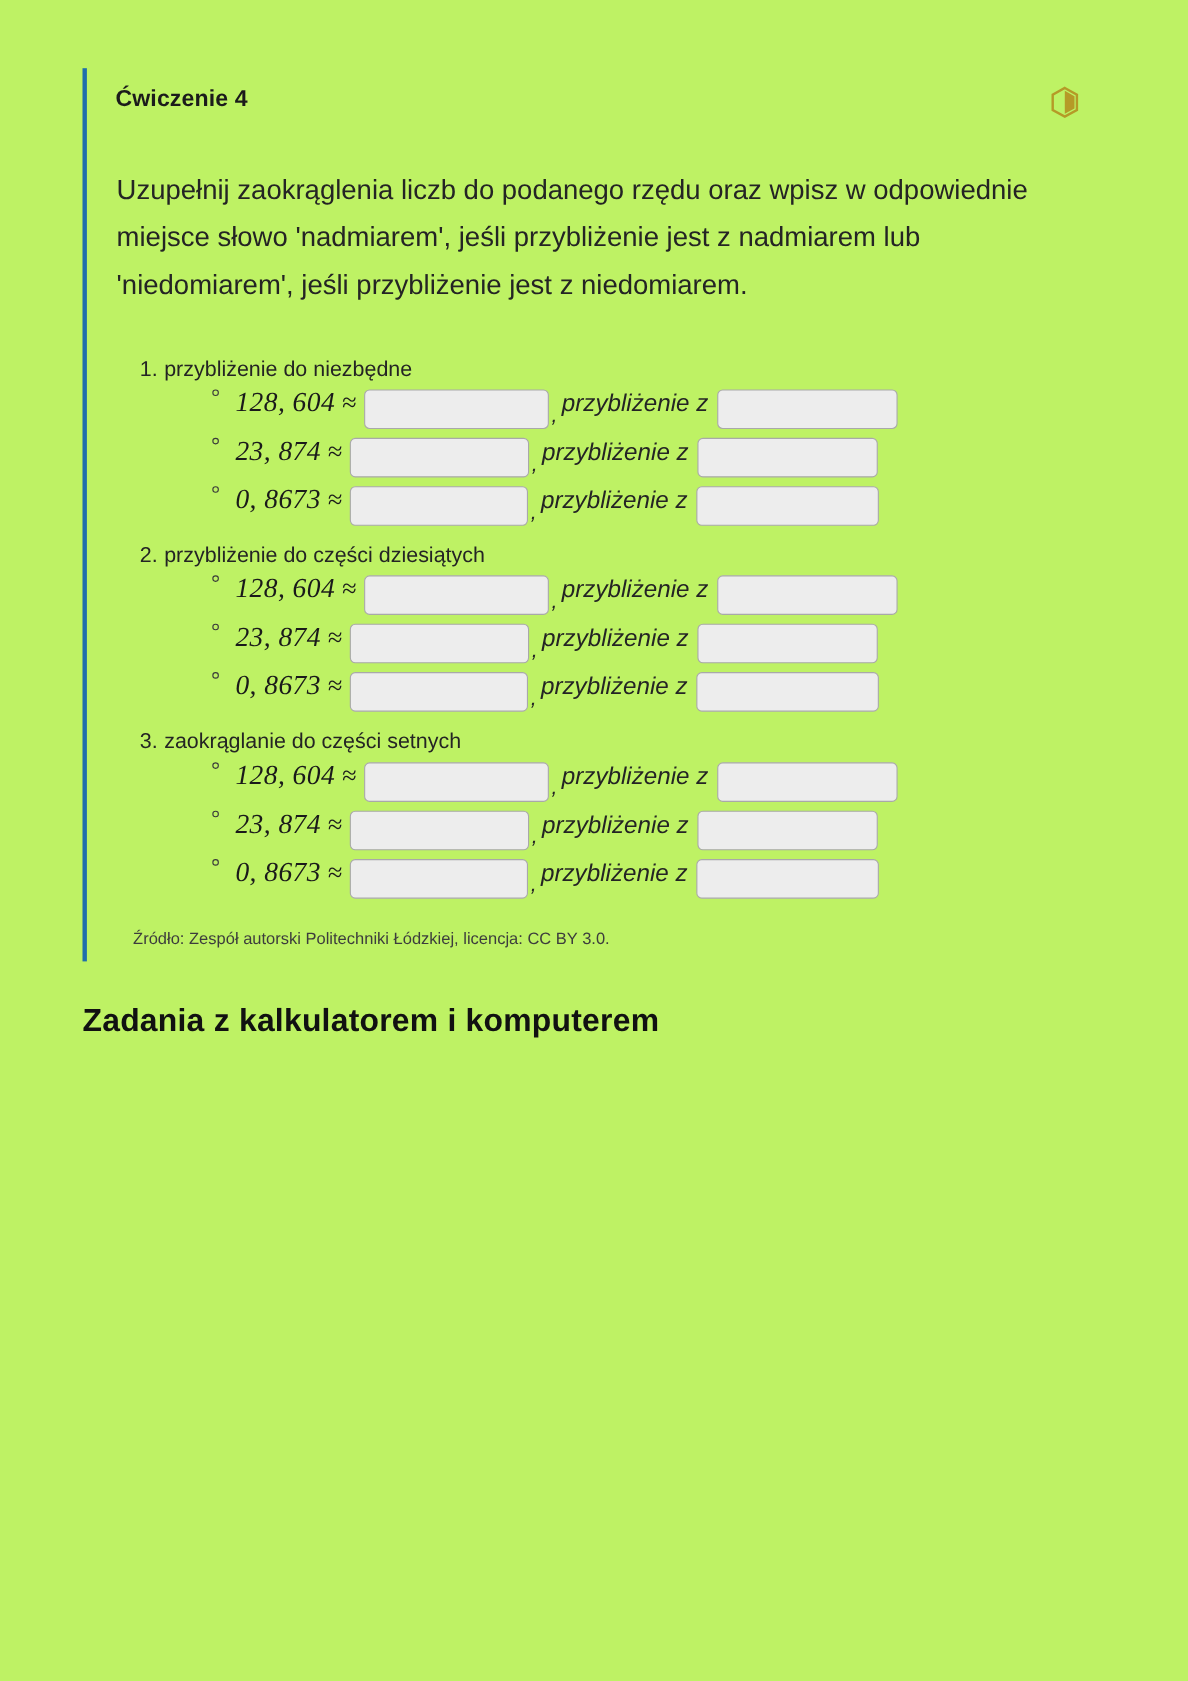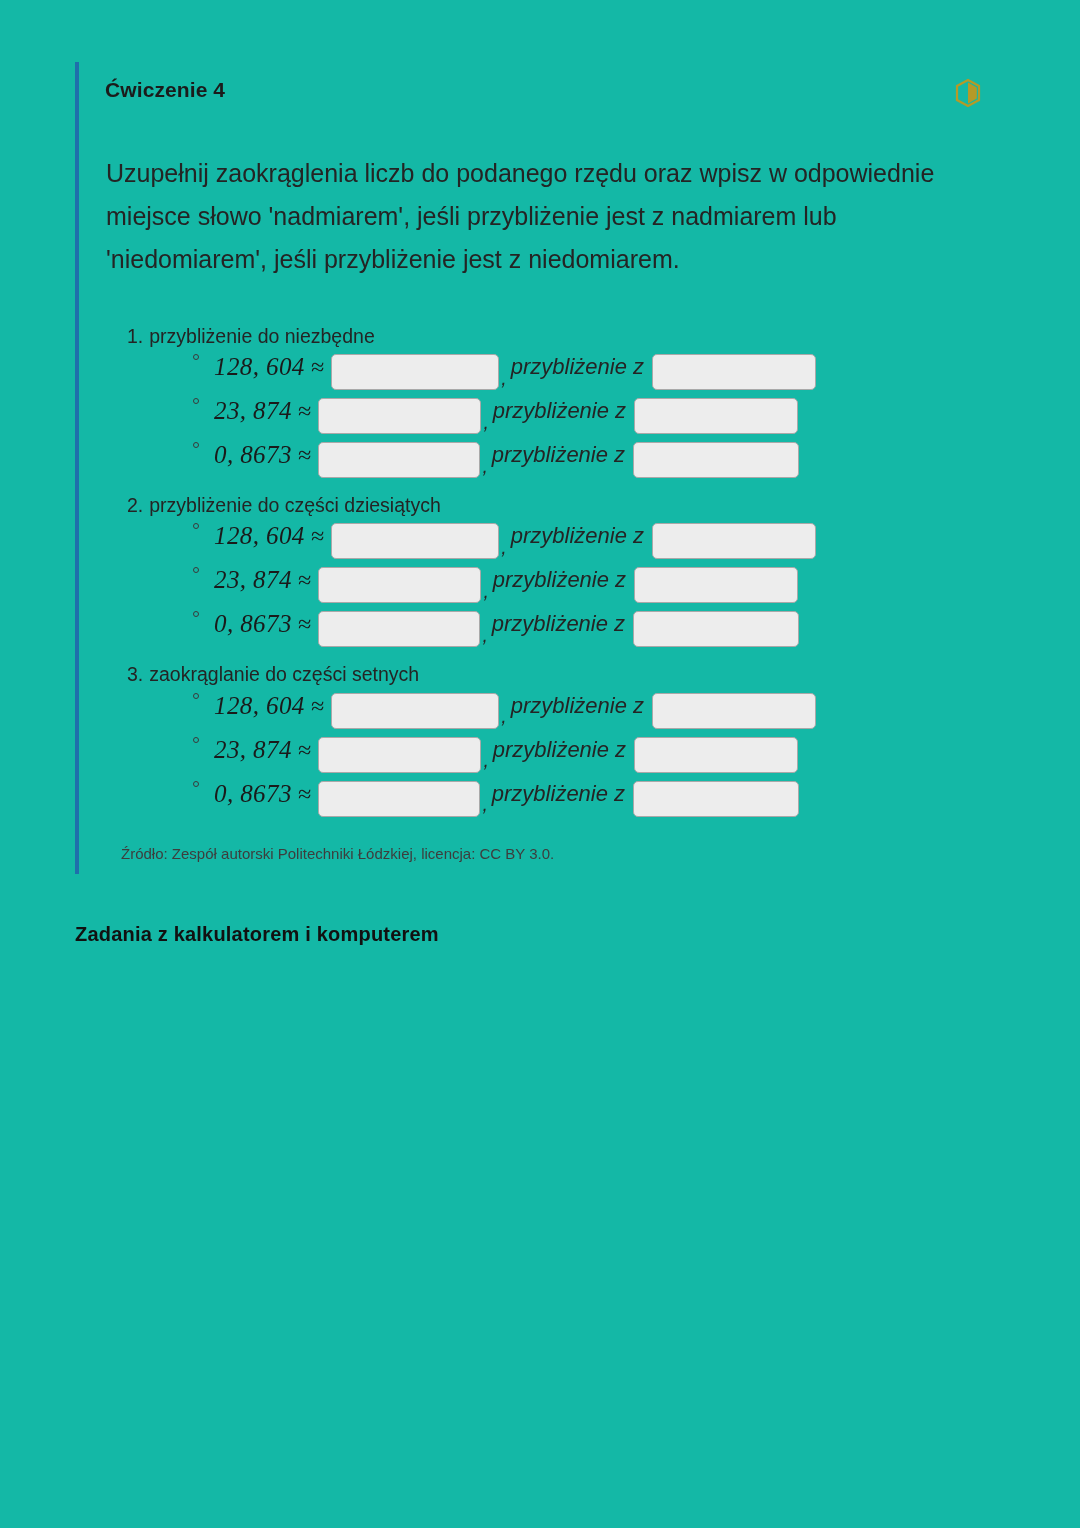--- a/index.html
+++ b/index.html
@@ -15,21 +15,21 @@
     color: #1d1d1d;
     -webkit-font-smoothing: antialiased;
   }
 
   .page {
     position: relative;
     width: 1080px;
     height: 1528px;
     box-sizing: border-box;
     padding: 0;
-    background: #14b8a6;
+    background: #bef264;
     overflow: hidden;
   }
 
   
   .exercise {
     position: relative;
     margin: 62px 0 0 75px;
     width: 925px;
     box-sizing: border-box;
     border-left: 4px solid #1f6fab;
@@ -166,24 +166,24 @@
     font-size: 15px;
     color: #3d3d3d;
     padding: 10px 0 10px 42px;
     margin: 8px 0 0 0;
     line-height: 1.4;
   }
 
   
   .section-heading {
     font-family: "Liberation Sans", sans-serif;
-    font-size: 20px;
+    font-size: 29px;
     font-weight: bold;
     color: #111111;
-    margin: 48px 0 0 75px;
+    margin: 36px 0 0 75px;
     letter-spacing: 0.2px;
     line-height: 1.25;
   }
 
   .body-serif {
     font-family: "Liberation Serif", serif;
     font-size: 23.5px;
     line-height: 1.62;
     color: #1a1a1a;
     margin: 26px 0 0 75px;

